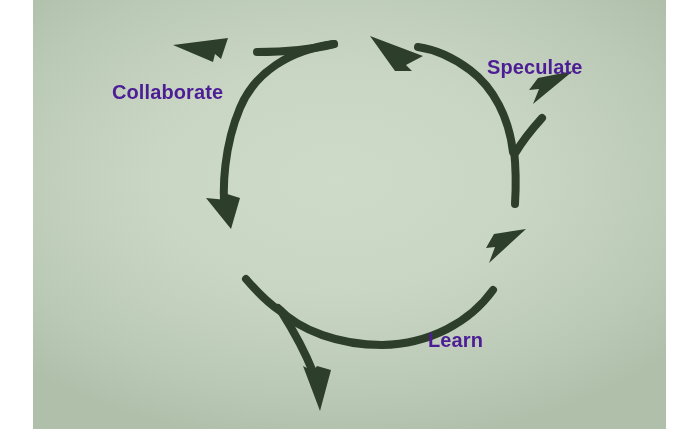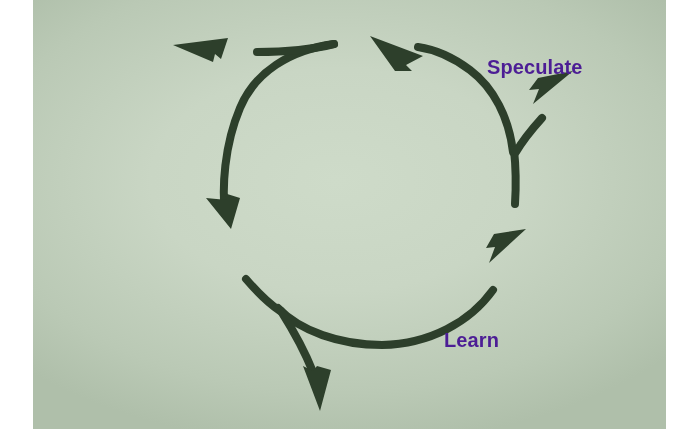--- a/index.html
+++ b/index.html
@@ -44,21 +44,21 @@
     font-family: "Liberation Sans", sans-serif;
     font-size: 20px;
     font-weight: bold;
     letter-spacing: 0.1px;
     color: #4c1d95;
     white-space: nowrap;
     line-height: 1;
   }
   #label-collaborate { left: 112px; top: 82px; }
   #label-speculate   { left: 487px; top: 57px; }
-  #label-learn       { left: 444px; top: 330px; }
+  #label-learn       { left: 428px; top: 330px; }
 </style>
 </head>
 <body>
 
 <div id="slide-root">
 
   <div id="slide-panel"></div>
 
   <svg id="diagram-svg" viewBox="0 0 700 437">
 
@@ -92,18 +92,19 @@
 
       <polygon points="526,229 489,263 495,247 486,248 494,234"></polygon>
 
       <polygon points="573,71 533,104 539,89 529,90 538,78"></polygon>
 
       <polygon points="370,36 423,56 406,65 412,71 395,71"></polygon>
 
     </g>
   </svg>
 
+  <div class="cycle-label" id="label-collaborate">Collaborate</div>
 
   <div class="cycle-label" id="label-speculate">Speculate</div>
 
   <div class="cycle-label" id="label-learn">Learn</div>
 
 </div>
 
 </body></html>

